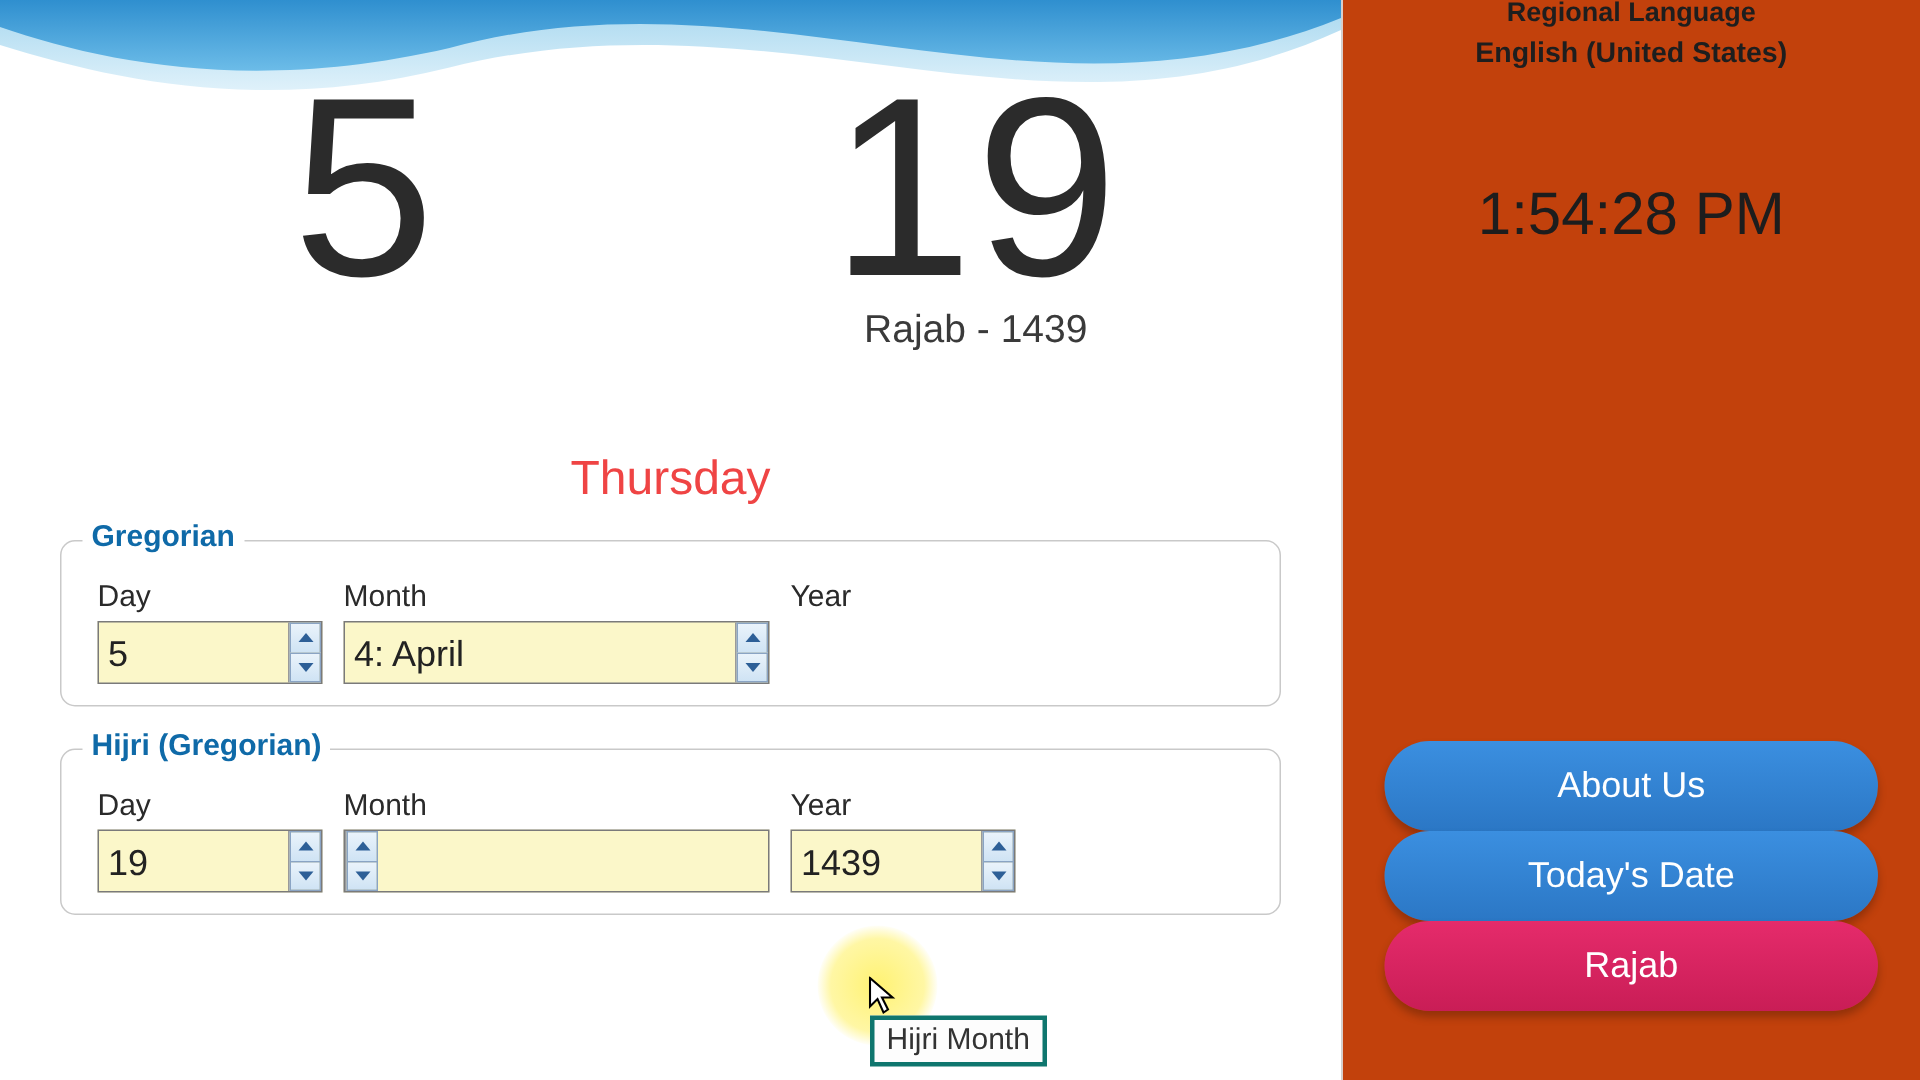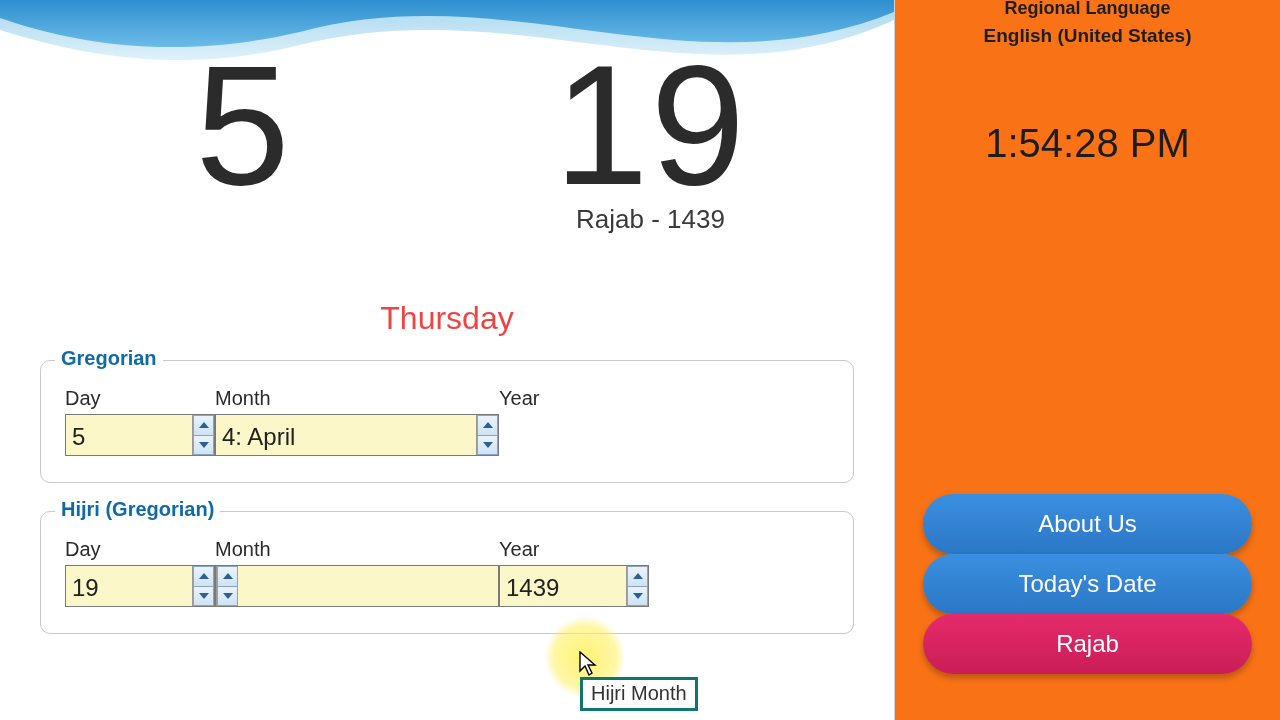--- a/index.html
+++ b/index.html
@@ -1,37 +1,37 @@
 <!DOCTYPE html>
 <html><head>
 <meta charset="utf-8">
 <style>
   * { box-sizing: border-box; margin: 0; padding: 0; }
   html, body { width: 1280px; height: 720px; overflow: hidden; font-family: "Segoe UI", Tahoma, sans-serif; background:#eceded; }
   .app { display:flex; height:720px; }
   .left-pane { width:895px; height:100%; background:#fff; position:relative; border-right:1px solid #d0d0d0; }
-  .right-pane { flex:1; background:#f97316; padding:0 28px 0 28px; display:flex; flex-direction:column; }
+  .right-pane { flex:1; background:#c2410c; padding:0 28px 0 28px; display:flex; flex-direction:column; }
 
   
   .wave { position:absolute; top:0; left:0; width:100%; height:120px; overflow:hidden; }
   .wave svg { width:100%; height:100%; display:block; }
 
   
   .dates-row { position:absolute; top:40px; left:0; width:100%; display:flex; padding:0 40px; }
   .date-col { flex:1; text-align:center; }
   .big-num { font-size:170px; font-weight:200; line-height:1; color:#2b2b2b; font-family:"Segoe UI Light","Segoe UI",sans-serif; letter-spacing:2px; }
   .sub { font-size:26px; color:#3a3a3a; margin-top:-6px; }
 
   .weekday { position:absolute; top:300px; left:0; width:100%; text-align:center; font-size:32px; color:#ef4444; }
 
   
   .form-area { position:absolute; top:360px; left:40px; right:40px; }
-  .group { border:1px solid #c9c9c9; border-radius:10px; padding:26px 24px 26px 24px; position:relative; margin-bottom:28px; }
+  .group { border:1px solid #c9c9c9; border-radius:10px; padding:26px 24px 14px 24px; position:relative; margin-bottom:28px; }
   .group-legend { position:absolute; top:-14px; left:14px; background:#fff; padding:0 6px; color:#0f6aa8; font-weight:600; font-size:20px; }
-  .row { display:flex; }
+  .row { display:flex; gap:14px; }
   .field { display:flex; flex-direction:column; }
   .field label { font-size:20px; color:#2a2a2a; margin-bottom:4px; }
   .f-day  { width:150px; }
   .f-month{ width:284px; }
   .f-year { width:150px; }
 
   
   .spinner { display:flex; height:42px; border:1px solid #7a7a7a; background:#fbf7c9; }
   .spinner .val { flex:1; padding:4px 6px 0 6px; font-size:24px; color:#222; display:flex; align-items:center; }
   .spinner .btns { width:22px; display:flex; flex-direction:column; border-left:1px solid #9a9a9a; }

